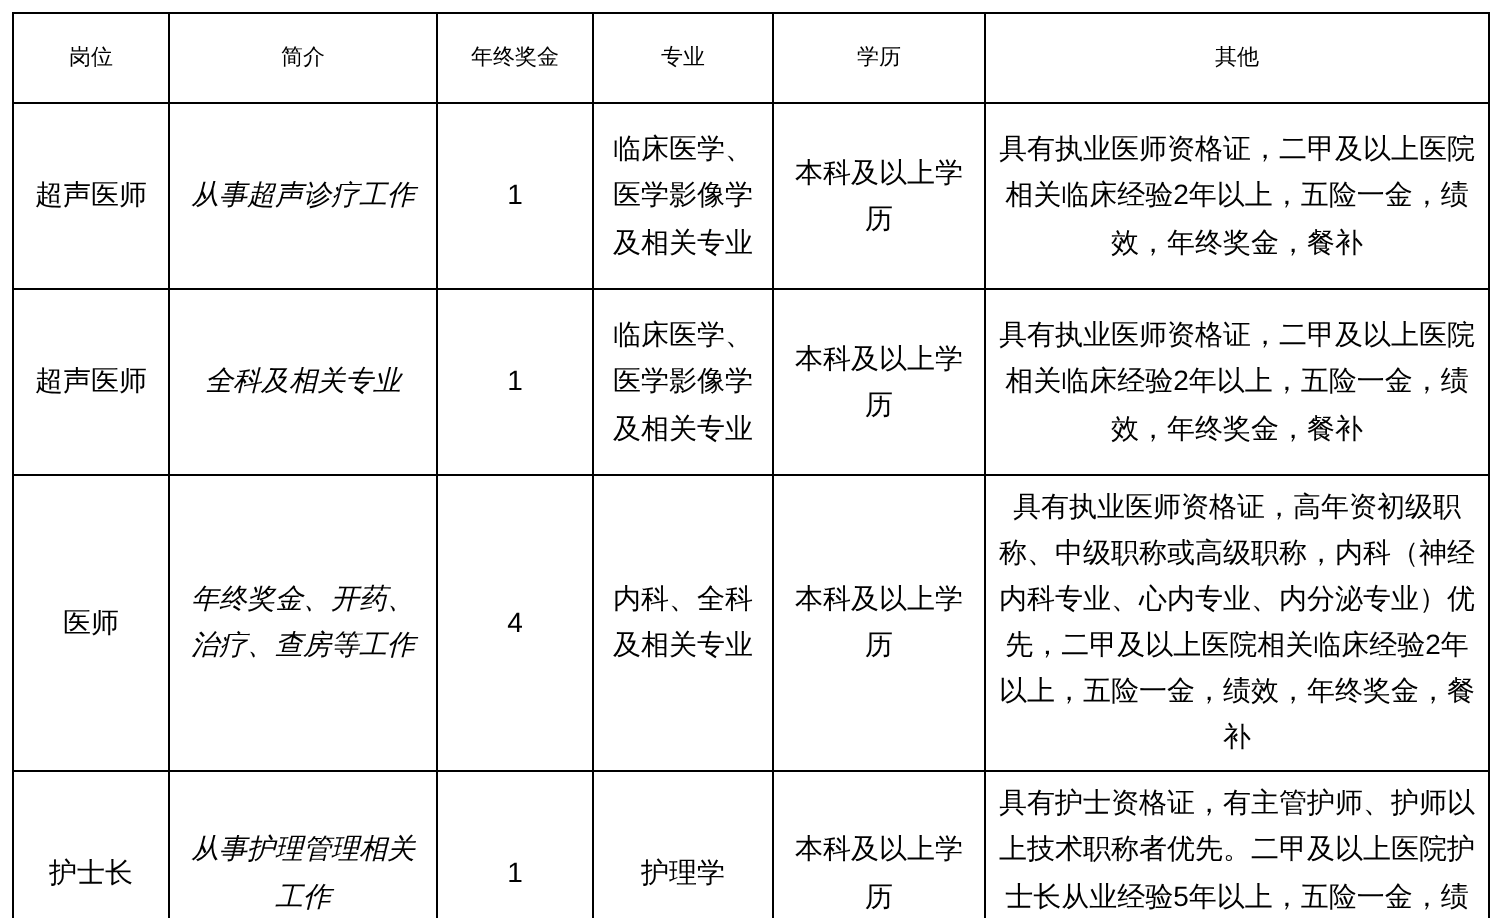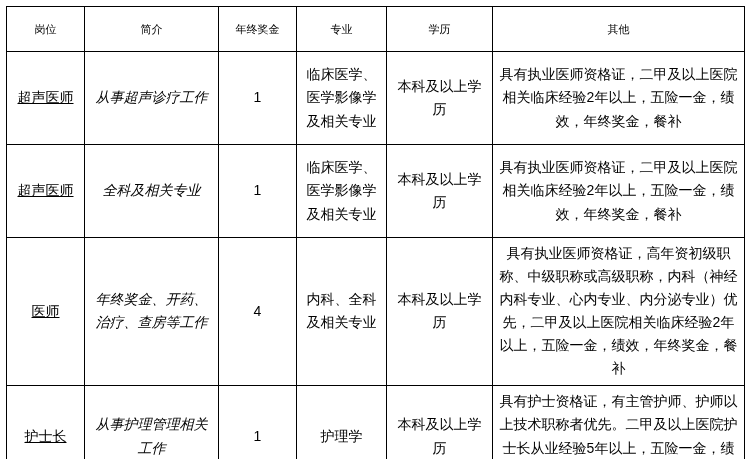--- a/index.html
+++ b/index.html
@@ -42,21 +42,21 @@
     height: 36px;
     font-size: 11px;
   }
   col.c-post    { width: 78px; }
   col.c-desc    { width: 134px; }
   col.c-count   { width: 78px; }
   col.c-major   { width: 90px; }
   col.c-edu     { width: 106px; }
   col.c-other   { width: 252px; }
 
-  td.cell-post   { font-size: 12.5px; text-decoration: underline; }
+  td.cell-post   { font-size: 12.5px; }
   td.cell-desc   { font-size: 12.5px; line-height: 1.9; font-style: italic; }
   td.cell-count  { font-size: 12.5px; }
   td.cell-major  { font-size: 12.5px; line-height: 1.9; }
   td.cell-edu    { font-size: 12.5px; }
   td.cell-other  { font-size: 12.5px; line-height: 1.9; text-align: center; }
 
   tr.row-h1 td { height: 84px; }
   tr.row-h2 td { height: 84px; }
   tr.row-h3 td { height: 104px; }
   tr.row-h4 td { height: 94px; }

